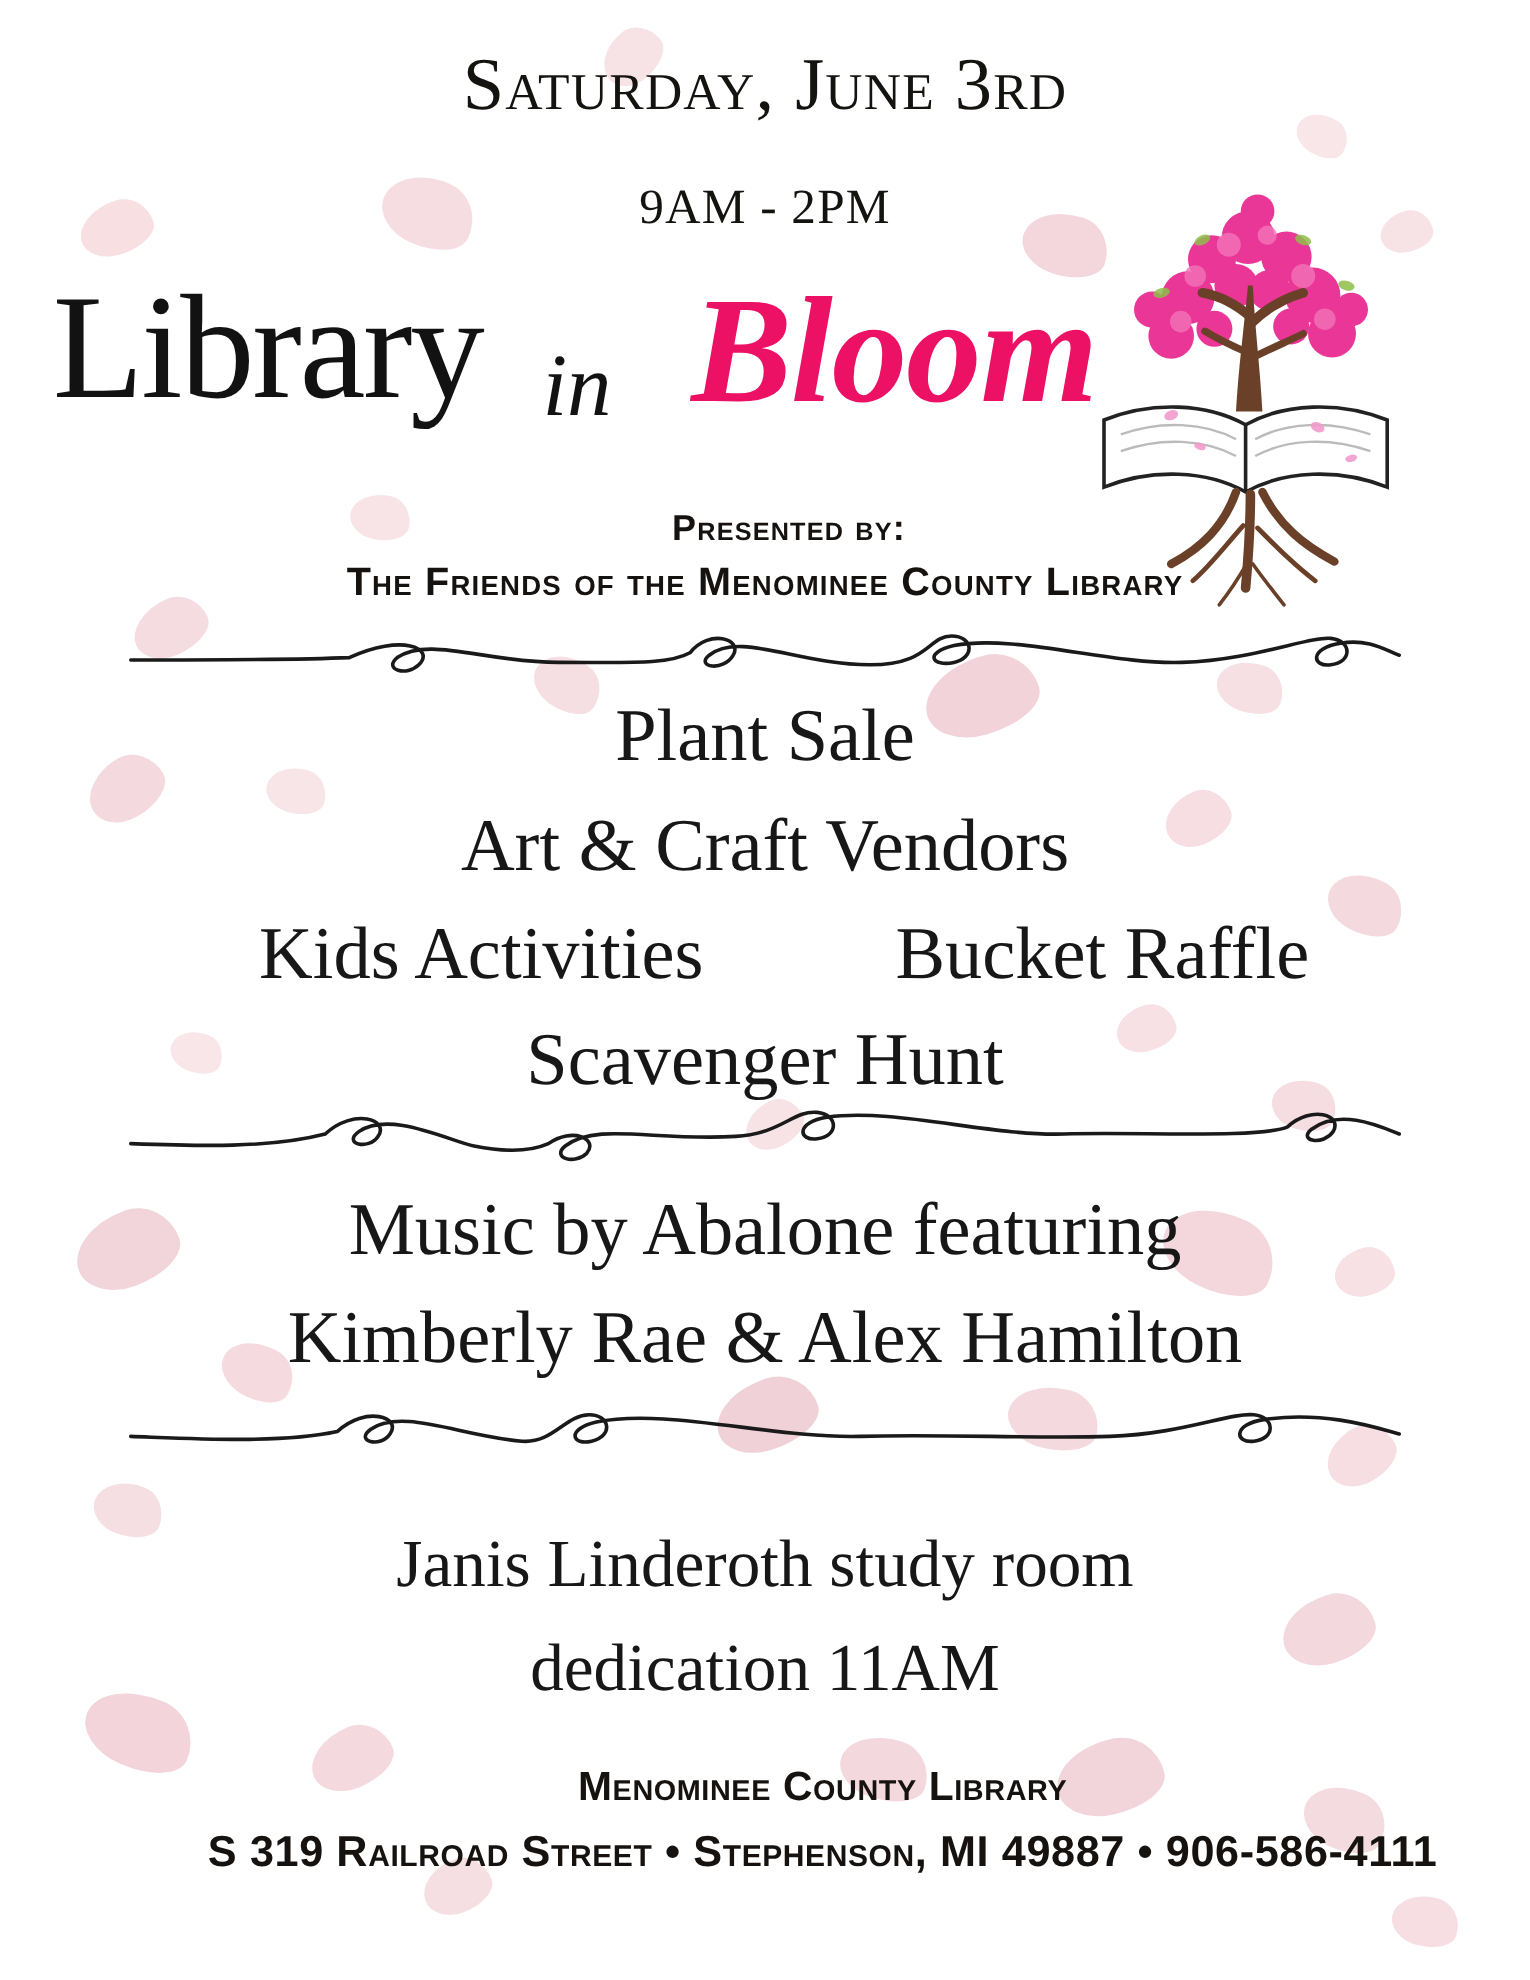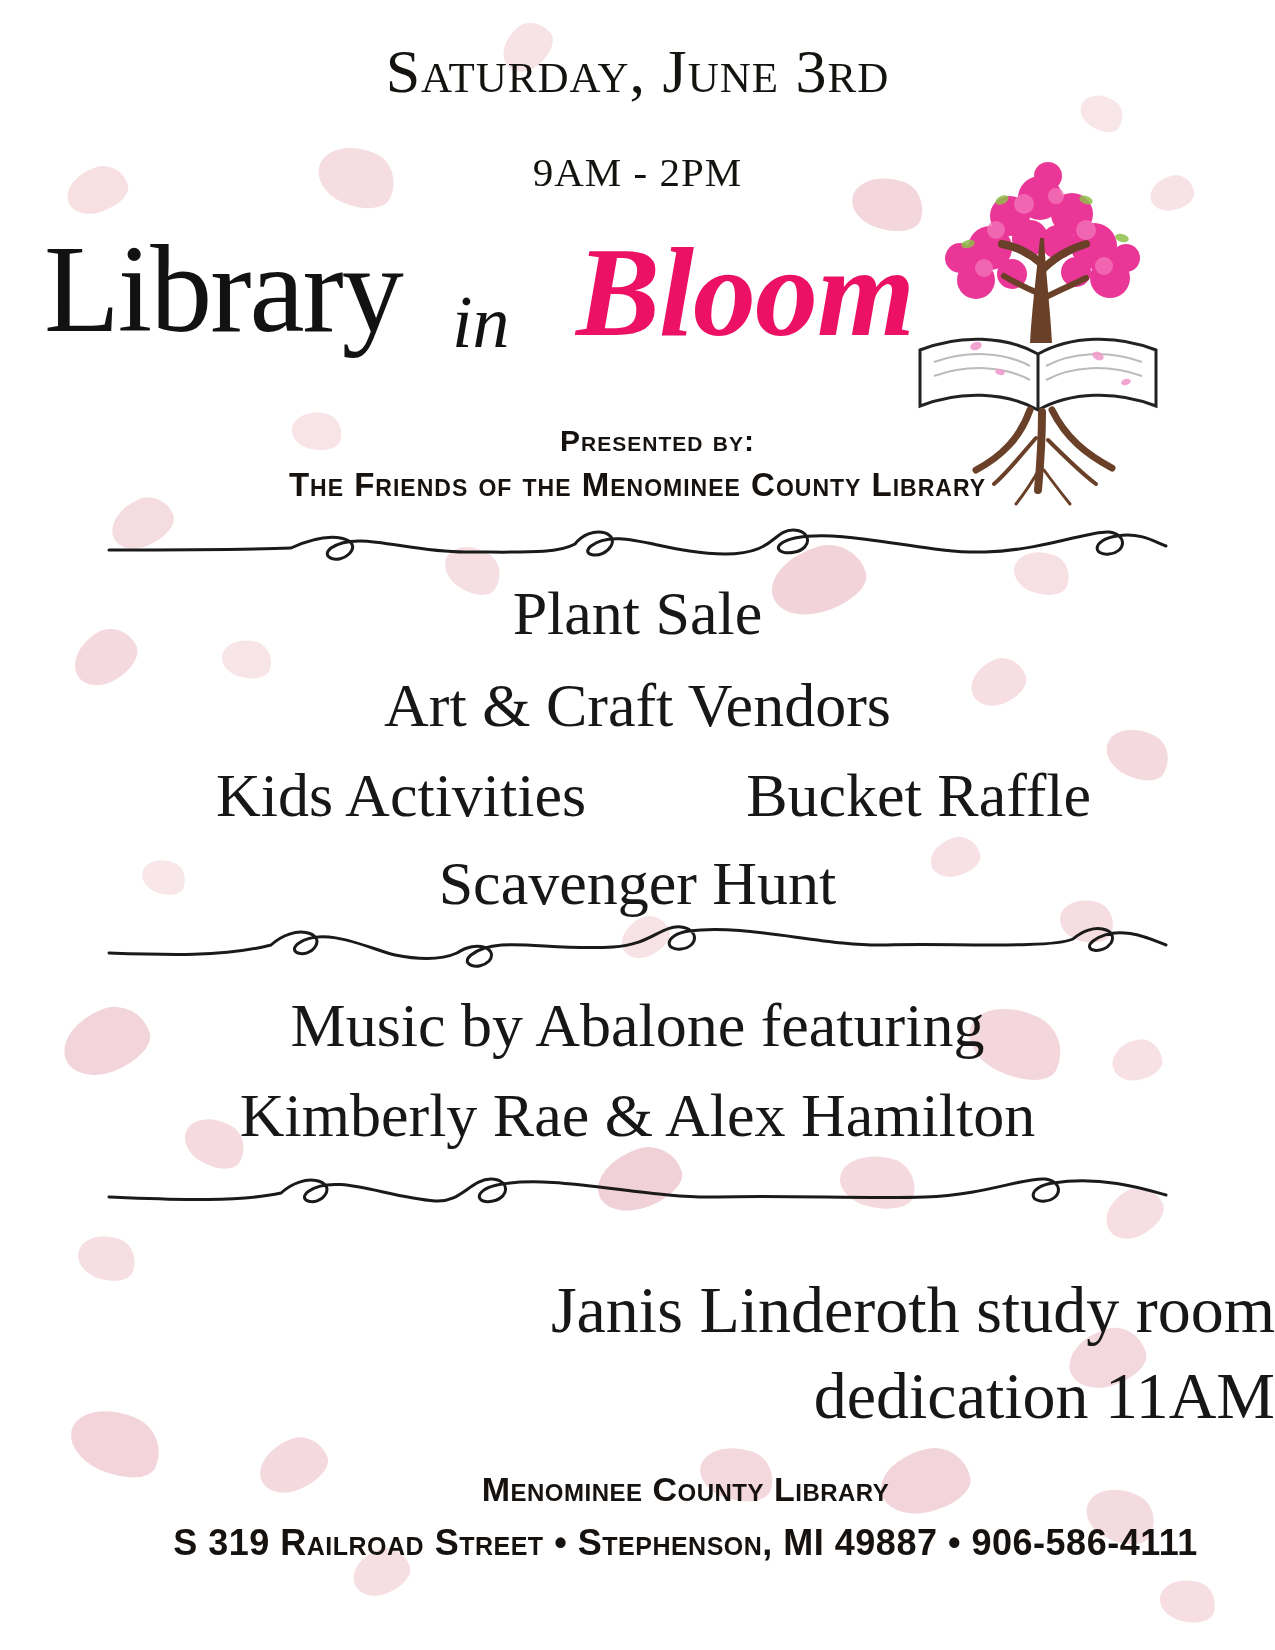--- a/index.html
+++ b/index.html
@@ -148,23 +148,23 @@
     font-size: 62px;
     color: #171717;
   }
   #music-1 { top: 990px; }
   #music-2 { top: 1080px; }
 
   
   .dedication {
     position: absolute;
     width: 100%;
-    text-align: right;
-    font-family: "Liberation Serif", serif;
-    font-size: 66px;
+    text-align: center;
+    font-family: "Liberation Serif", serif;
+    font-size: 56px;
     color: #171717;
   }
   #ded-1 { top: 1272px; }
   #ded-2 { top: 1358px; }
 
   
   .footer {
     position: absolute;
     width: 100%;
     text-align: center;

